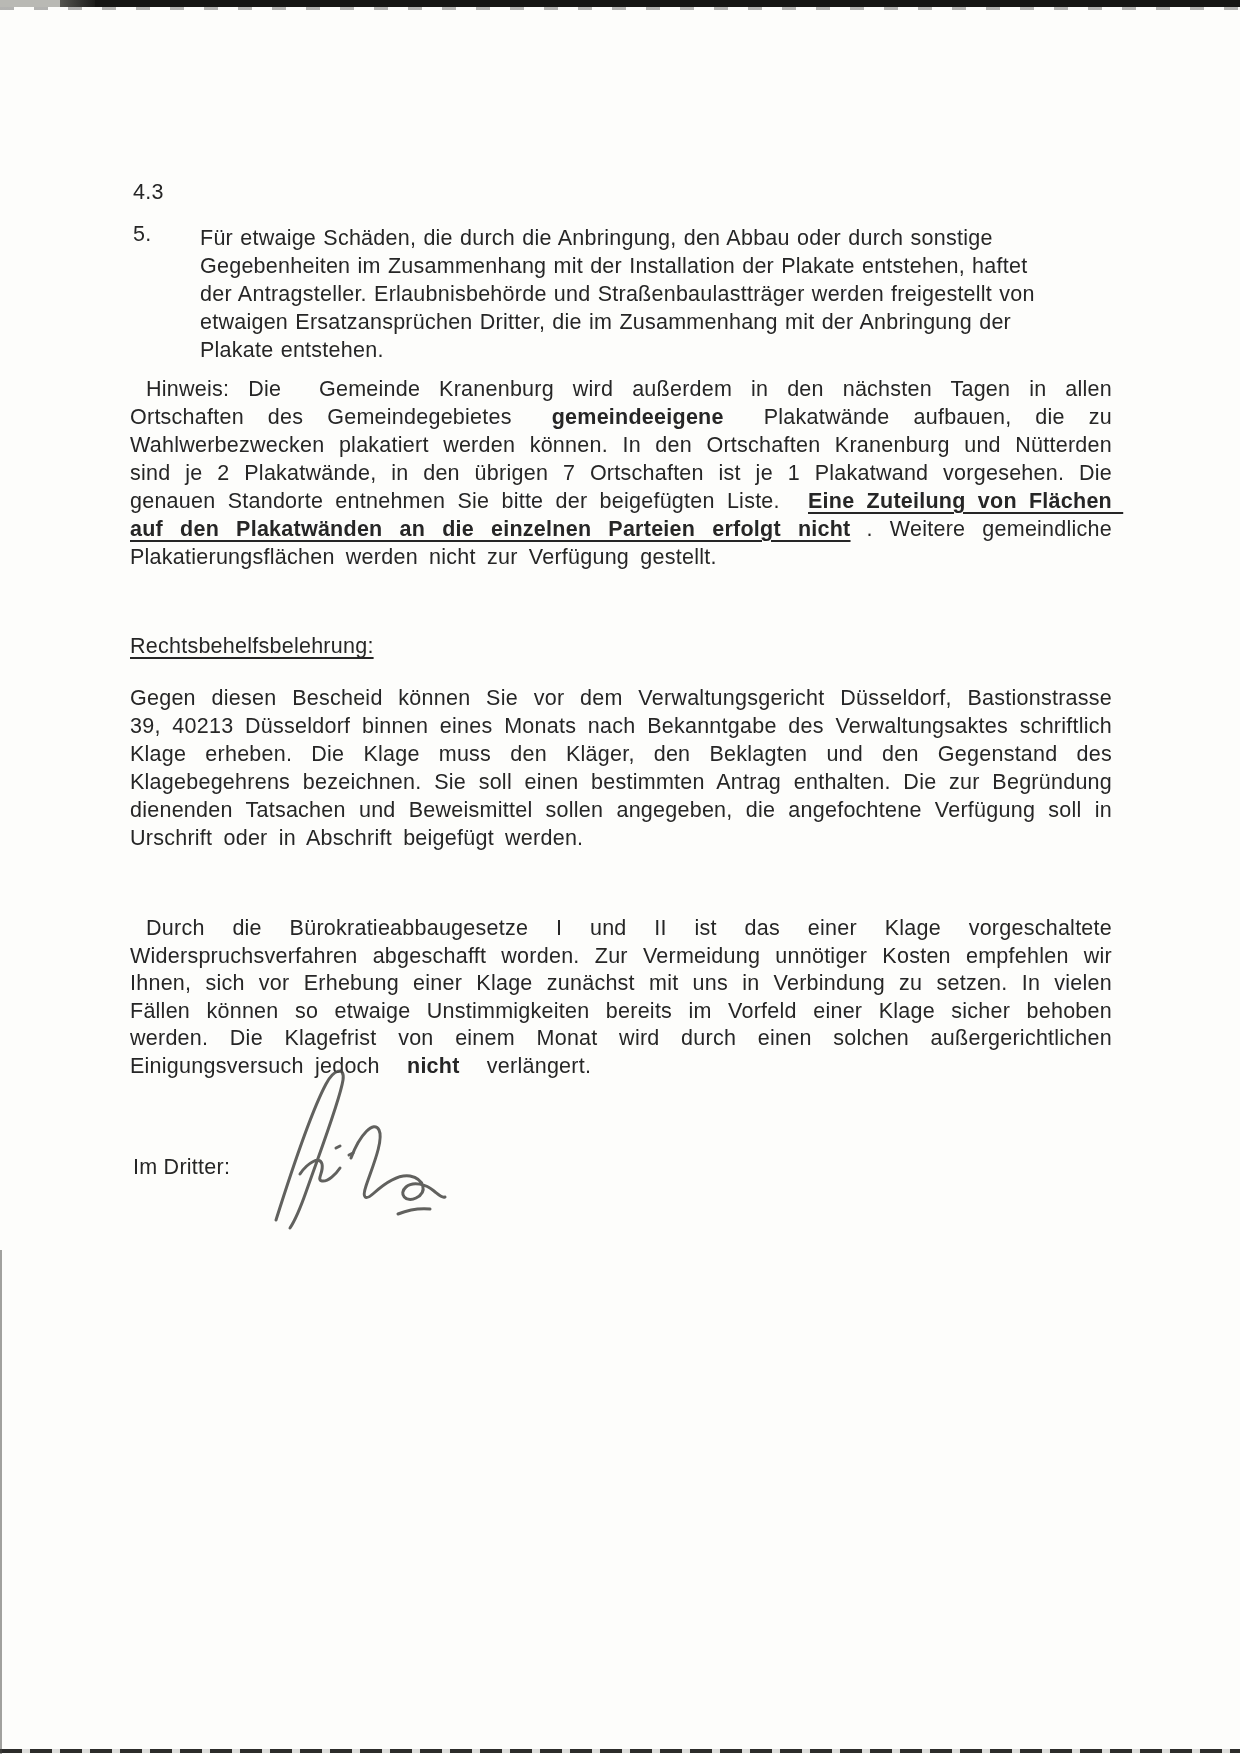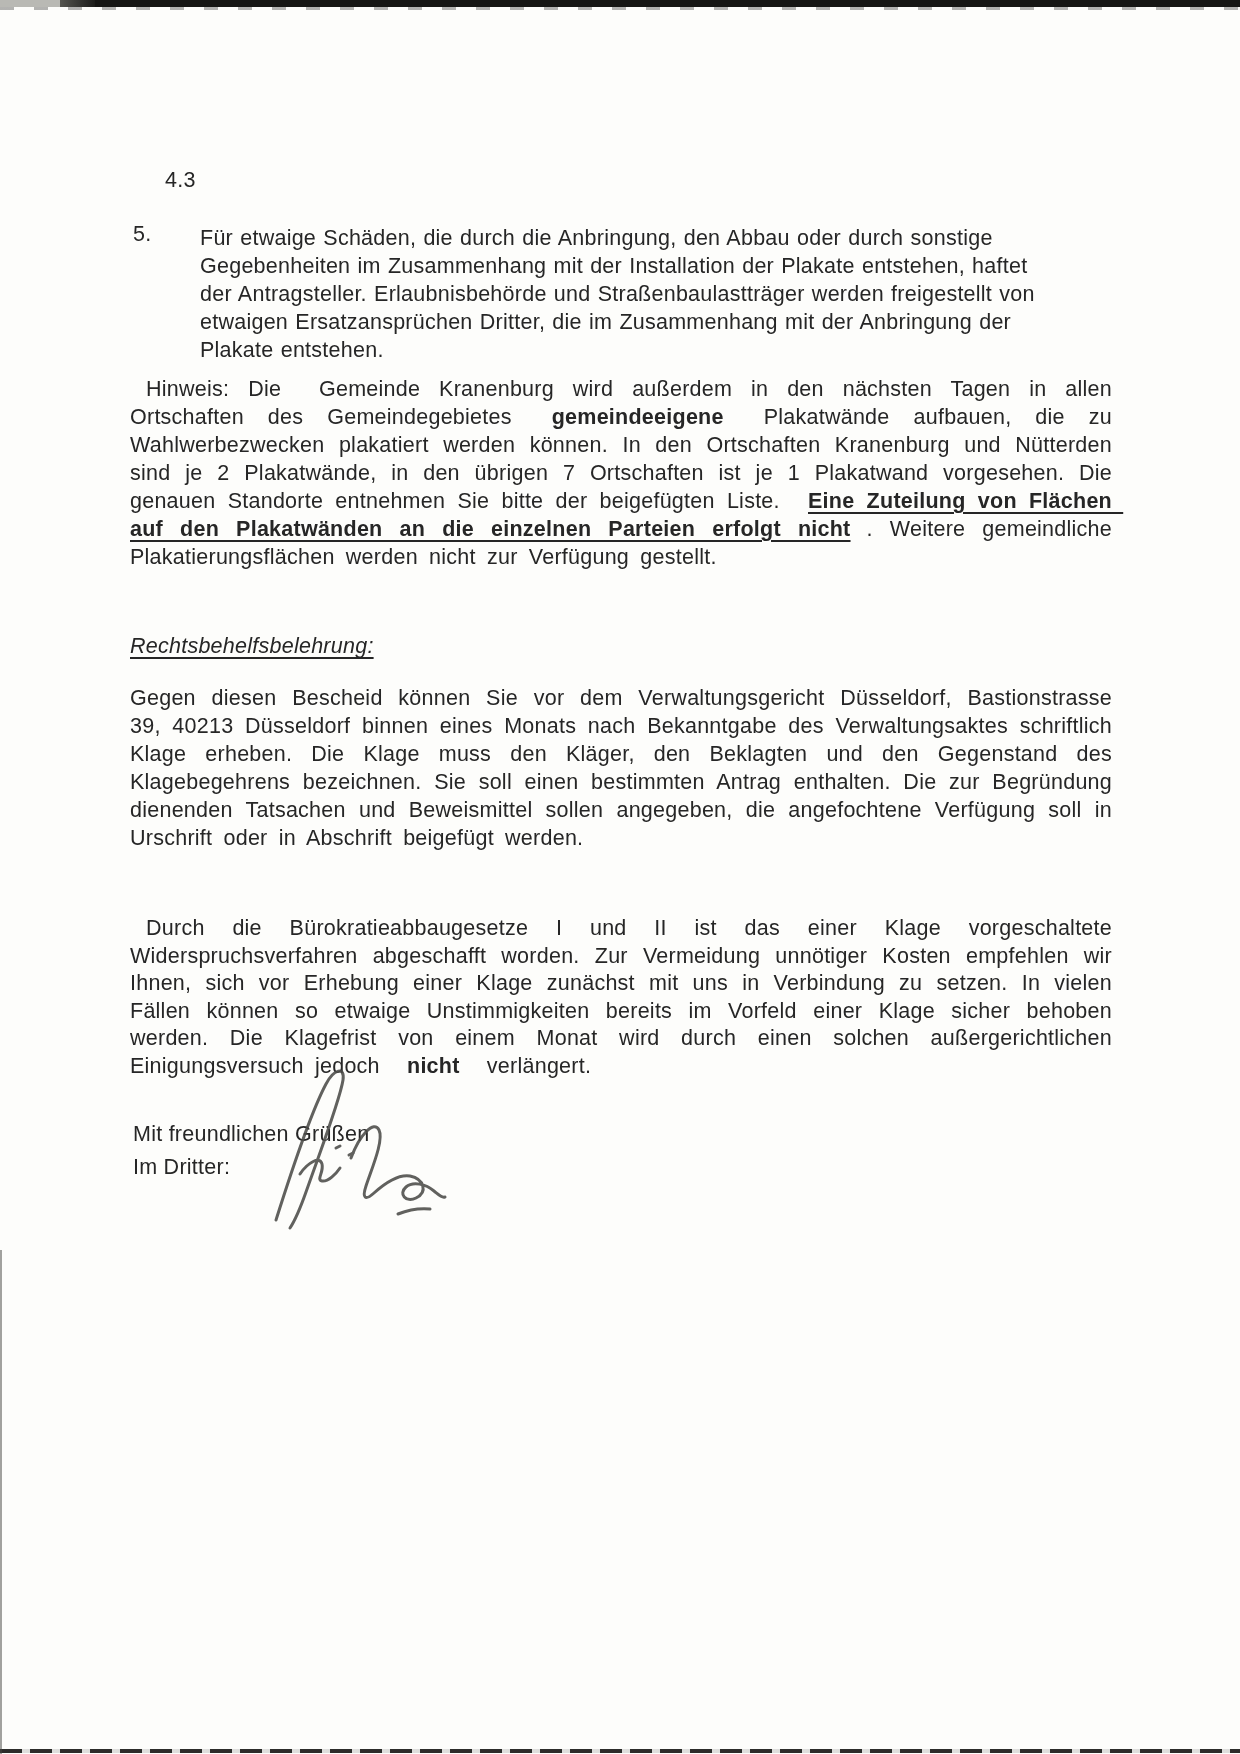--- a/index.html
+++ b/index.html
@@ -45,21 +45,20 @@
     text-justify:inter-word;
     word-spacing:5px;
   }
   .item-number{position:absolute;left:133px;width:60px;}
   .item-text{position:absolute;left:200px;width:838px;word-spacing:1px;}
 
   .heading{
     text-decoration:underline;
     text-underline-offset:4px;
     text-decoration-thickness:1.5px;
-    font-style:italic;
   }
   .seg{white-space:pre-wrap;margin-left:16px;}
   .seg.bold{font-weight:bold;}
   .seg.bold-underline{
     font-weight:bold;
     text-decoration:underline;
     text-underline-offset:4px;
     text-decoration-thickness:2px;
   }
   .closing-line{position:absolute;left:133px;width:500px;}
@@ -67,35 +66,34 @@
 </style>
 </head>
 <body>
 
 <div class="page">
 
   <div class="scan-top"></div>
   <div class="scan-bottom"></div>
   <div class="scan-left"></div>
 
-  <div class="txt item-number" style="top:166px;margin-left:32px;">4.3</div>
+  <div class="txt item-number" style="top:178px;">4.3</div>
 
   <div class="txt item-number" style="top:220px;">5.</div>
   <div class="txt item-text" style="top:224px;">Für etwaige Schäden, die durch die Anbringung, den Abbau oder durch sonstige Gegebenheiten im Zusammenhang mit der Installation der Plakate entstehen, haftet der Antragsteller. Erlaubnisbehörde und Straßenbaulastträger werden freigestellt von etwaigen Ersatzansprüchen Dritter, die im Zusammenhang mit der Anbringung der Plakate entstehen.</div>
 
   <div class="txt justified" style="left:130px;top:375px;width:982px;"><span class="seg">Hinweis: Die  Gemeinde Kranenburg wird außerdem in den nächsten Tagen in allen Ortschaften des Gemeindegebietes </span><span class="seg bold">gemeindeeigene</span><span class="seg"> Plakatwände aufbauen, die zu Wahlwerbezwecken plakatiert werden können. In den Ortschaften Kranenburg und Nütterden sind je 2 Plakatwände, in den übrigen 7 Ortschaften ist je 1 Plakatwand vorgesehen. Die genauen Standorte entnehmen Sie bitte der beigefügten Liste. </span><span class="seg bold-underline">Eine Zuteilung von Flächen auf den Plakatwänden an die einzelnen Parteien erfolgt nicht</span><span class="seg">. Weitere gemeindliche Plakatierungsflächen werden nicht zur Verfügung gestellt.</span></div>
 
   <div class="txt heading" style="left:130px;top:632px;width:500px;">Rechtsbehelfsbelehrung:</div>
 
   <div class="txt justified" style="left:130px;top:684px;width:982px;">Gegen diesen Bescheid können Sie vor dem Verwaltungsgericht Düsseldorf, Bastionstrasse 39, 40213 Düsseldorf binnen eines Monats nach Bekanntgabe des Verwaltungsaktes schriftlich Klage erheben. Die Klage muss den Kläger, den Beklagten und den Gegenstand des Klagebegehrens bezeichnen. Sie soll einen bestimmten Antrag enthalten. Die zur Begründung dienenden Tatsachen und Beweismittel sollen angegeben, die angefochtene Verfügung soll in Urschrift oder in Abschrift beigefügt werden.</div>
 
 
   <div class="txt justified" style="left:130px;top:915px;width:982px;line-height:27.5px;"><span class="seg">Durch die Bürokratieabbaugesetze I und II ist das einer Klage vorgeschaltete Widerspruchsverfahren abgeschafft worden. Zur Vermeidung unnötiger Kosten empfehlen wir Ihnen, sich vor Erhebung einer Klage zunächst mit uns in Verbindung zu setzen. In vielen Fällen können so etwaige Unstimmigkeiten bereits im Vorfeld einer Klage sicher behoben werden. Die Klagefrist von einem Monat wird durch einen solchen außergerichtlichen Einigungsversuch jedoch </span><span class="seg bold">nicht</span><span class="seg"> verlängert.</span></div>
 
-  <div class="txt closing-line" style="top:1120px;">Mit freundlichen Grüßen</div>
   <div class="txt closing-line" style="top:1153px;">Im Dritter:</div>
 
   <svg class="signature" viewBox="0 0 200 170" aria-hidden="true">
     <g fill="none" stroke="#4c4c49" stroke-width="3" stroke-linecap="round" opacity="0.88">
       <path d="M 28 158 C 40 120, 62 52, 78 22 C 86 7, 97 4, 95 18 C 92 38, 72 90, 58 130 C 52 147, 46 160, 42 166"></path>
       <path d="M 52 112 C 60 100, 72 94, 74 102 C 76 110, 68 118, 74 119 C 80 120, 88 112, 92 106"></path>
       <path d="M 88 86 l 4 -2 M 101 93 l 4 -2"></path>
       <path d="M 103 96 C 112 72, 126 58, 131 68 C 136 78, 124 106, 118 124 C 114 136, 117 139, 126 131 C 136 122, 150 112, 162 114 C 176 117, 180 130, 168 136 C 158 141, 150 132, 158 125 C 165 119, 178 122, 186 129 C 191 133, 194 136, 197 135"></path>
       <path d="M 150 152 C 160 148, 172 146, 182 147"></path>
     </g>

